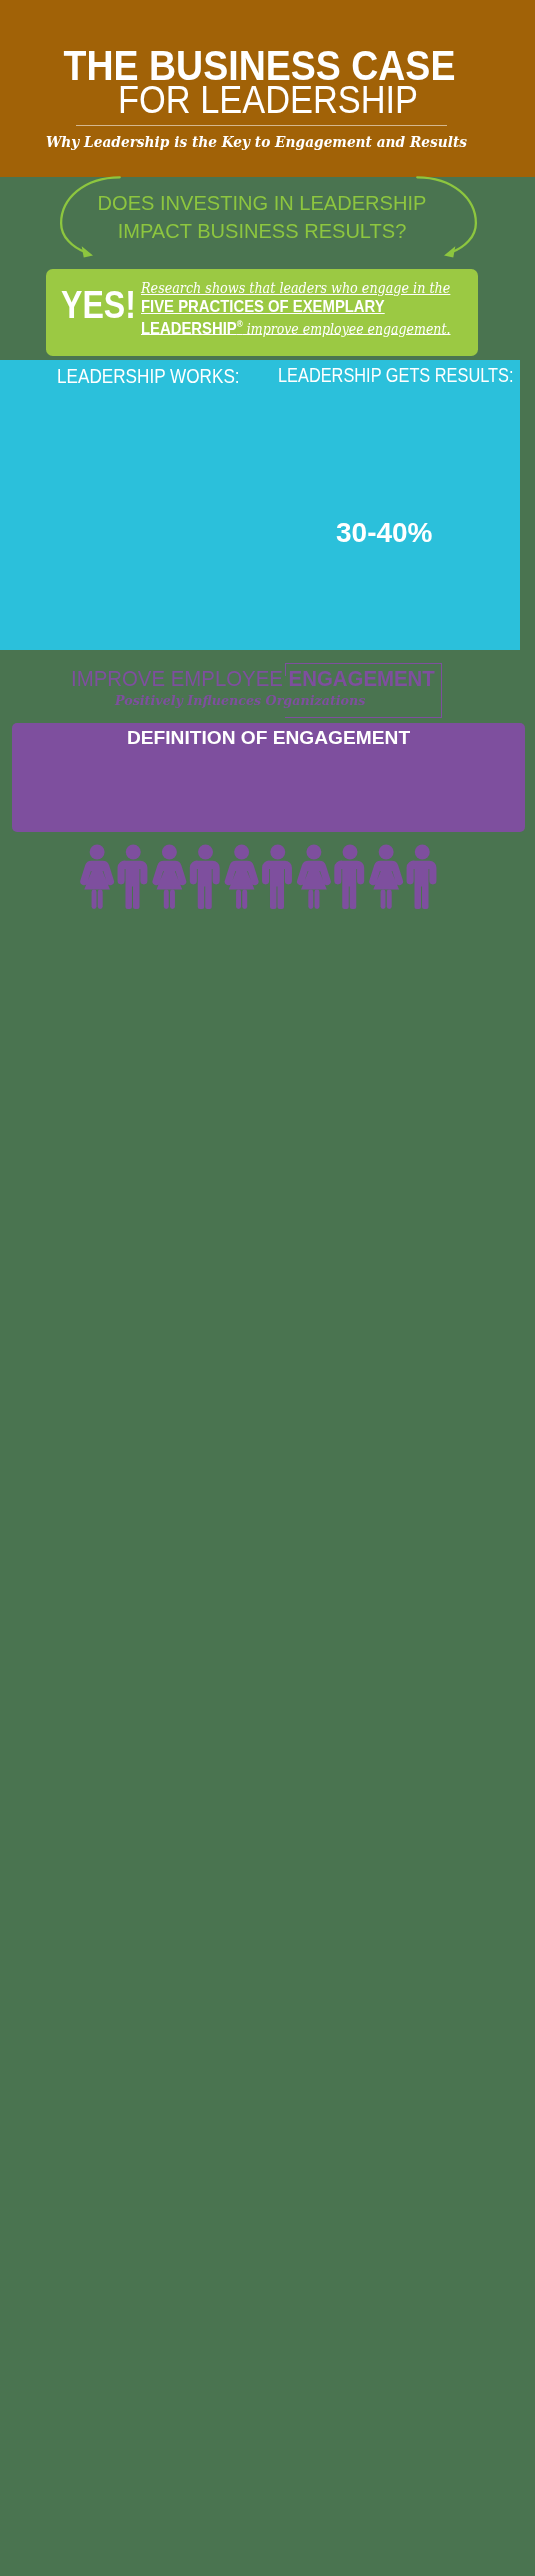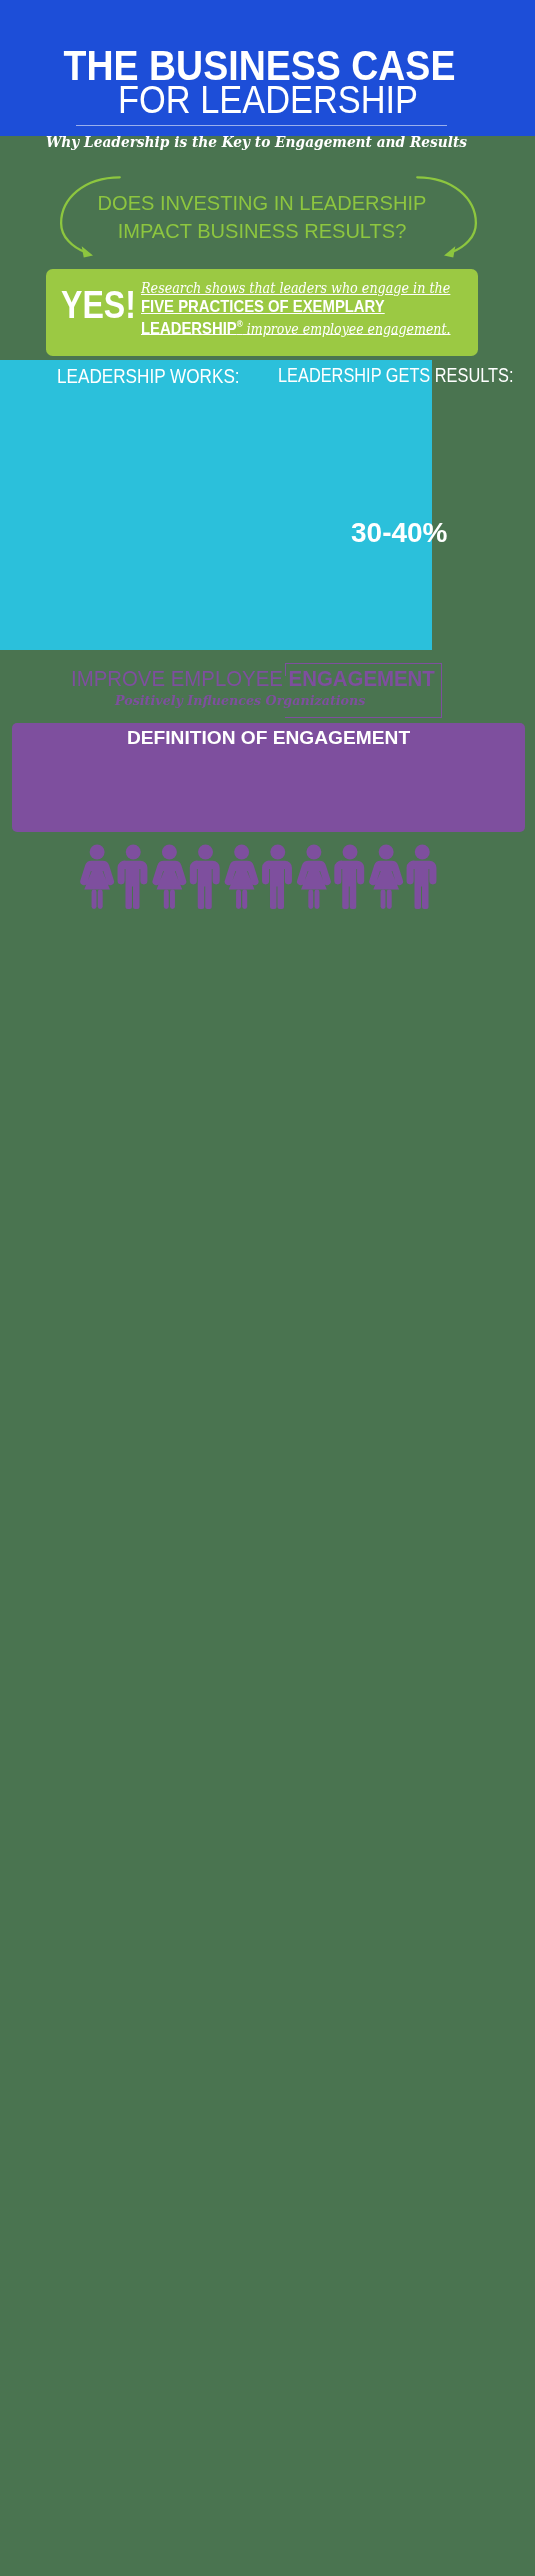--- a/index.html
+++ b/index.html
@@ -3,21 +3,21 @@
 <meta charset="utf-8">
 <style>
   * { box-sizing: border-box; margin:0; padding:0; }
   html,body { background:#4a7450; }
   body { width:536px; font-family:"Liberation Sans", sans-serif; }
   .page { width:536px; height:3161px; position:relative; background:#4a7450; overflow:hidden;
           font-family:"Liberation Sans", sans-serif; }
   .slab { font-family:"DejaVu Serif", serif; font-weight:bold; font-style:italic; }
 
   
-  .hdr { position:absolute; left:0; top:0; width:536px; height:136px; background:#1d4ed8; }
+  .hdr { position:absolute; left:0; top:0; width:536px; height:177px; background:#a16207; }
   .hdr h1 { position:absolute; left:0; top:45px; width:519px; text-align:center;
             color:#fff; font-size:42px; font-weight:bold; line-height:1;
             transform:scaleX(.893); transform-origin:50% 0; }
   .hdr h2 { position:absolute; left:0; top:81px; width:536px; text-align:center;
             color:#fff; font-size:38px; font-weight:300; line-height:1;
             transform:scaleX(.905); transform-origin:50% 0; }
   .hdr .rule { position:absolute; left:76px; top:125px; width:371px; height:1px; background:rgba(255,255,255,.55); }
   .hdr .sub { position:absolute; left:0; top:135px; width:513px; text-align:center;
               color:#fff; font-size:15px; line-height:1;
               transform:scaleX(.915); transform-origin:50% 0; }
@@ -38,26 +38,26 @@
                    transform:scaleX(.945); transform-origin:0 0; }
   .yesbox .p .l2 { font-size:16.5px; font-weight:bold; line-height:18px; display:block;
                    transform:scaleX(.90); transform-origin:0 0; }
   .yesbox .p .l3 { font-size:16.5px; font-weight:bold; line-height:18px; display:block;
                    transform:scaleX(.90); transform-origin:0 0; }
   .yesbox .p .l3 i { font-family:"DejaVu Serif Condensed", serif; font-style:italic;
                      font-weight:normal; font-size:15.5px; }
   .yesbox .p sup { font-size:.55em; vertical-align:super; }
 
   
-  .cyan { position:absolute; left:0; top:360px; width:432px; height:290px; background:#2bc0db; }
+  .cyan { position:absolute; left:0; top:360px; width:520px; height:290px; background:#2bc0db; }
   .cyan .ch { position:absolute; color:#fff; font-size:19.6px; font-weight:300; line-height:1;
               transform:scaleX(.875); transform-origin:0 0; white-space:nowrap; }
   .cyan .ch1 { left:57px; top:6.7px; }
   .cyan .ch2 { left:278px; top:6.2px; transform:scaleX(.834); }
-  .big-stat { position:absolute; left:351px; top:519px; color:#fff; font-size:28px;
+  .big-stat { position:absolute; left:336px; top:519px; color:#fff; font-size:28px;
               font-weight:bold; line-height:1; transform:scaleX(1.0); transform-origin:0 0; }
 
   
   .pgHead { position:absolute; left:0; top:666px; width:536px; }
   .pgHead .t1 { position:absolute; left:71px; top:2.1px; color:#7e4f9e; font-size:22px;
                 font-weight:300; line-height:1; transform:scaleX(.927); transform-origin:0 0;
                 white-space:nowrap; }
   .pgHead .t1 b { font-weight:bold; }
   .pgHead .t2 { position:absolute; left:115px; top:29px; color:#7e4f9e;
                 font-family:"DejaVu Serif Condensed", serif; font-weight:bold; font-style:italic;

